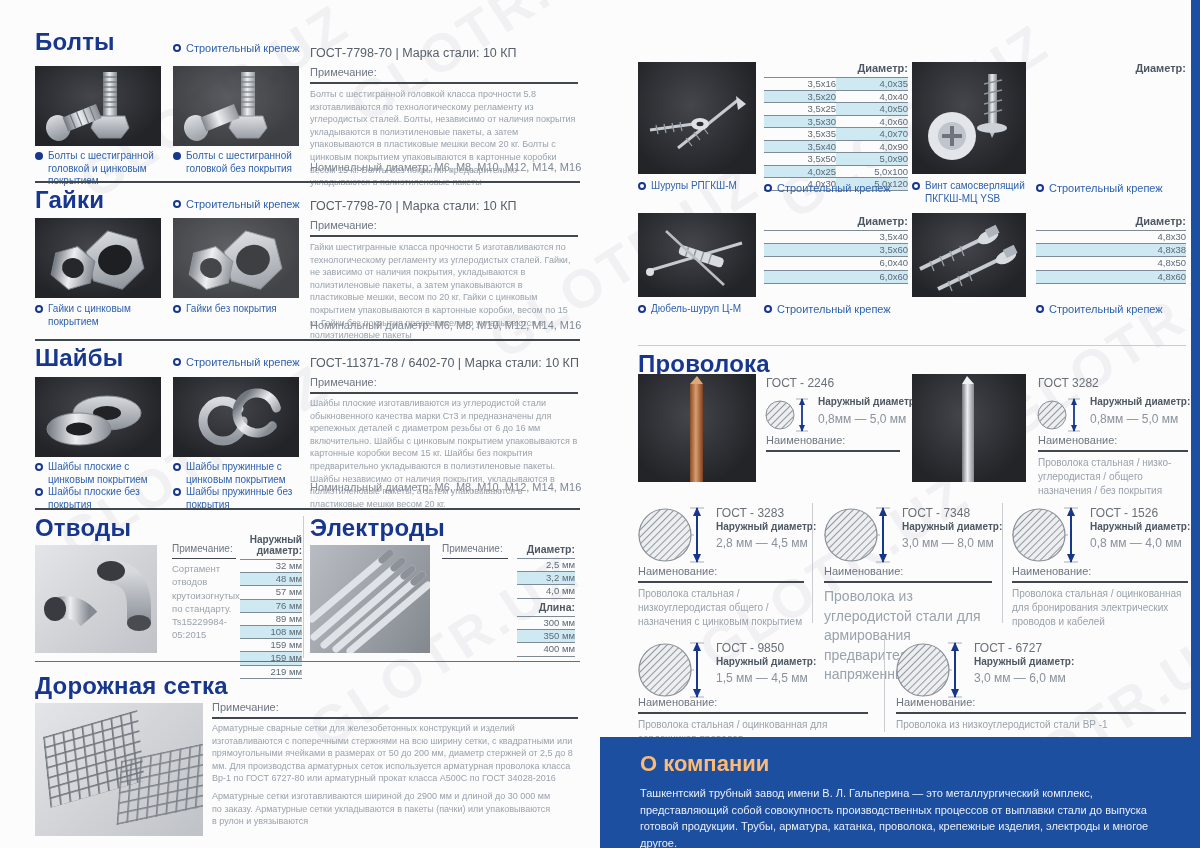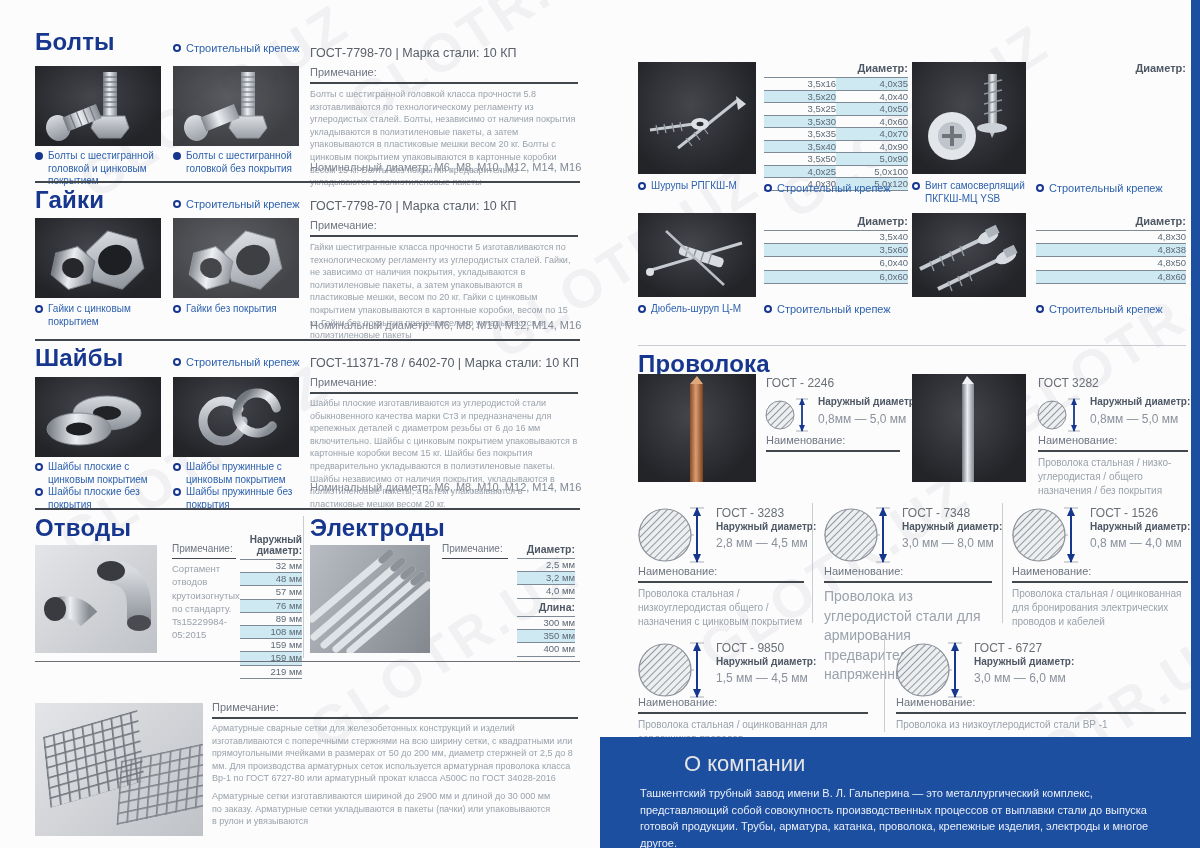--- a/index.html
+++ b/index.html
@@ -34,21 +34,21 @@
   .single .cell:last-child,.col .cell:last-child{border-bottom:1px solid #7e8b96;}
   .c1 .cell.odd{background:#cfe9f2;}
   .c2 .cell.even{background:#cfe9f2;}
   .single .cell.odd{background:#cfe9f2;}
   .cell12 .cell{height:12.2px;line-height:12.2px;}
   .wgost{position:absolute;font-size:12px;color:#6a7076;}
   .wbold{position:absolute;font-size:10px;font-weight:bold;color:#4e5864;white-space:nowrap;}
   .wrange{position:absolute;font-size:12px;color:#8a919b;white-space:nowrap;}
   .wicon{position:absolute;}
   .about{position:absolute;left:600px;top:737px;width:600px;height:111px;background:#1d4fa1;}
-  .about .atitle{position:absolute;left:40px;top:14px;font-size:22px;font-weight:normal;color:#e5e5e5;margin-left:44px;}
+  .about .atitle{position:absolute;left:40px;top:14px;font-size:22px;font-weight:bold;color:#fdba74;}
   .about .atext{position:absolute;left:40px;top:48px;width:528px;font-size:11px;line-height:1.5;
                 color:#e9eef7;}
   .rightstrip{position:absolute;left:1191px;top:0;width:9px;height:848px;background:#1d4fa1;}
 </style>
 </head>
 <body>
 
 <div class="page">
 
   <svg width="0" height="0" style="position:absolute">
@@ -294,20 +294,21 @@
   <div class="tbl" style="left:517px;top:601px;width:58px">
     <div class="hdr" style="font-size:10.5px">Длина:</div>
     <div class="single cell12">
         <div class="cell even">300 мм</div>
         <div class="cell odd">350 мм</div>
         <div class="cell even">400 мм</div>
       </div>
   </div>
   <div class="secline" style="left:35px;top:661px;width:545px;height:1px;background:#6a6f76"></div>
 
+  <div class="h1" style="left:35px;top:672px">Дорожная сетка</div>
   <div class="photo light" style="left:35px;top:703px;width:168px;height:133px">
     <svg width="168" height="133" viewBox="0 0 168 133">
       <g transform="translate(8,34) rotate(-16) skewX(-10)">
           <rect width="98" height="70" fill="url(#grid)" opacity=".95"></rect>
         </g>
       <g transform="translate(86,58) rotate(-12) skewX(-16)">
           <rect width="92" height="62" fill="url(#grid)" opacity=".8"></rect>
         </g>
     </svg>
   </div>

